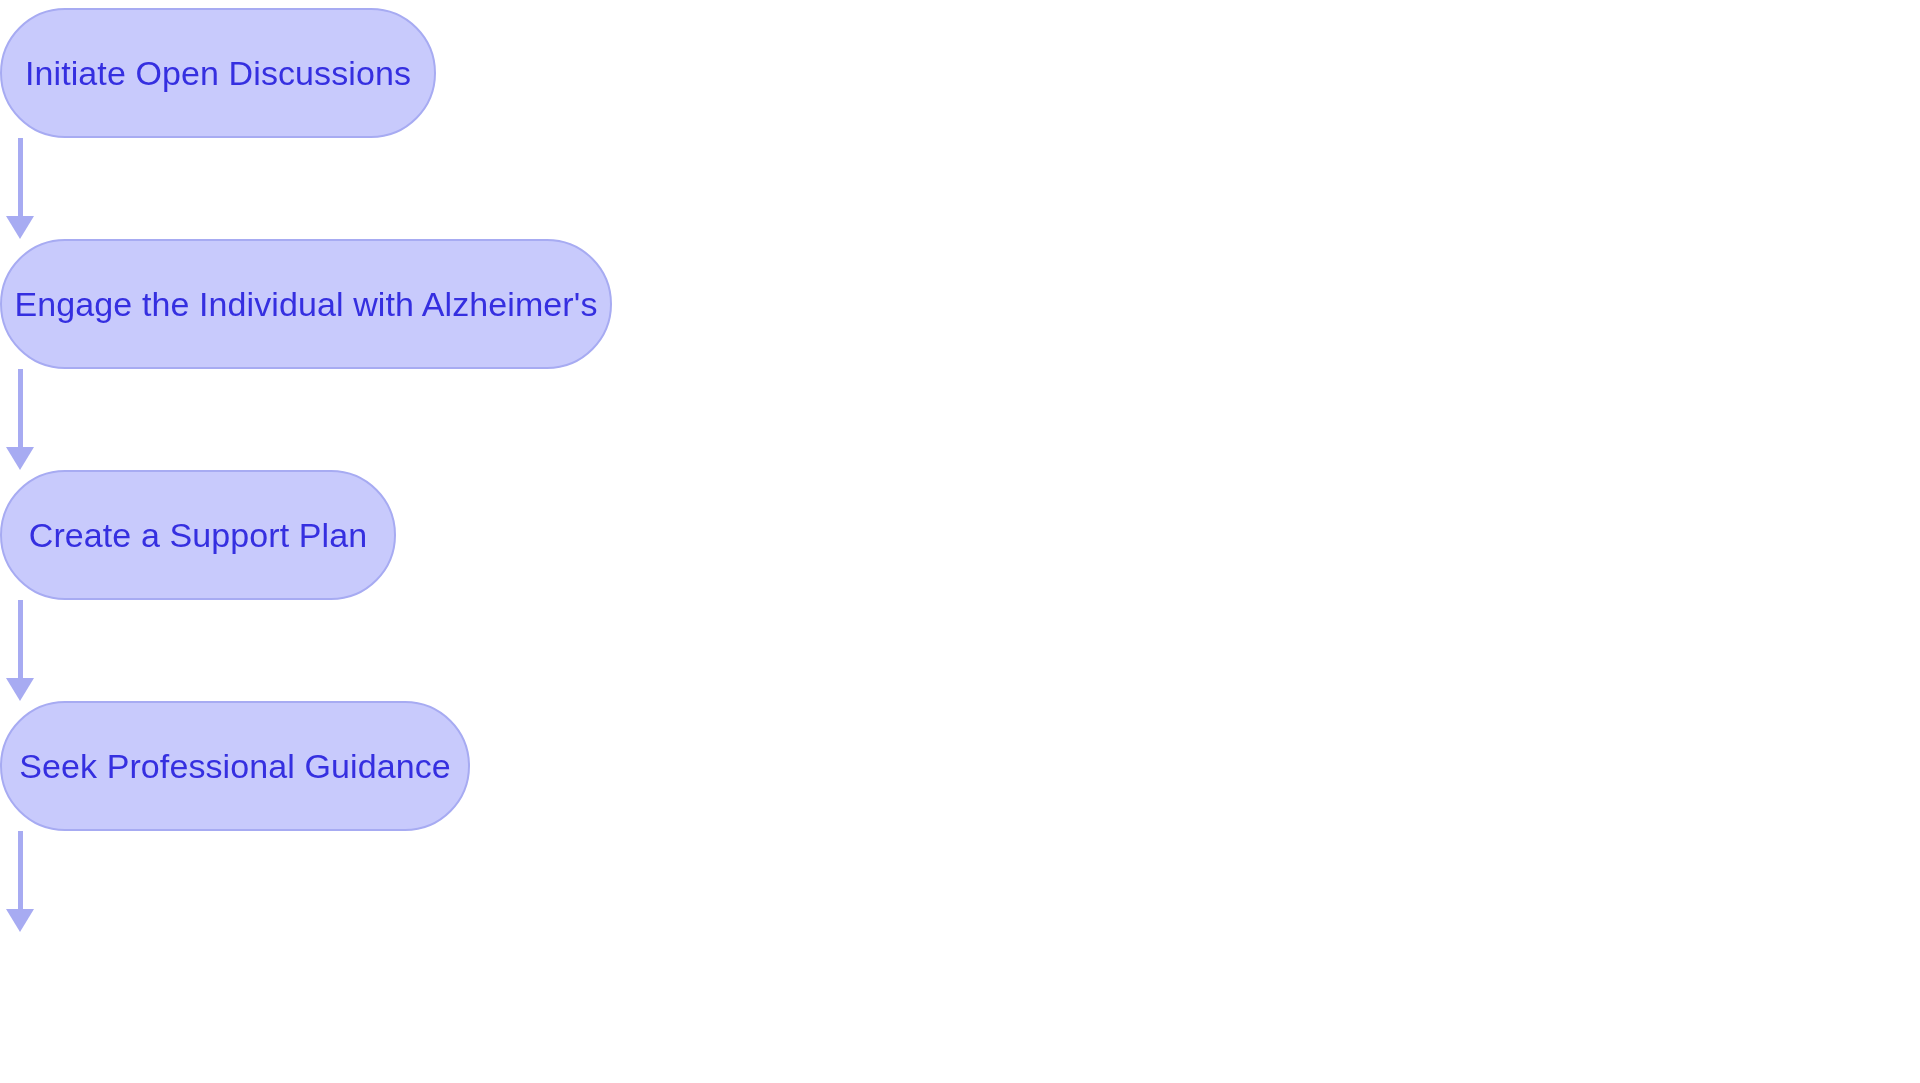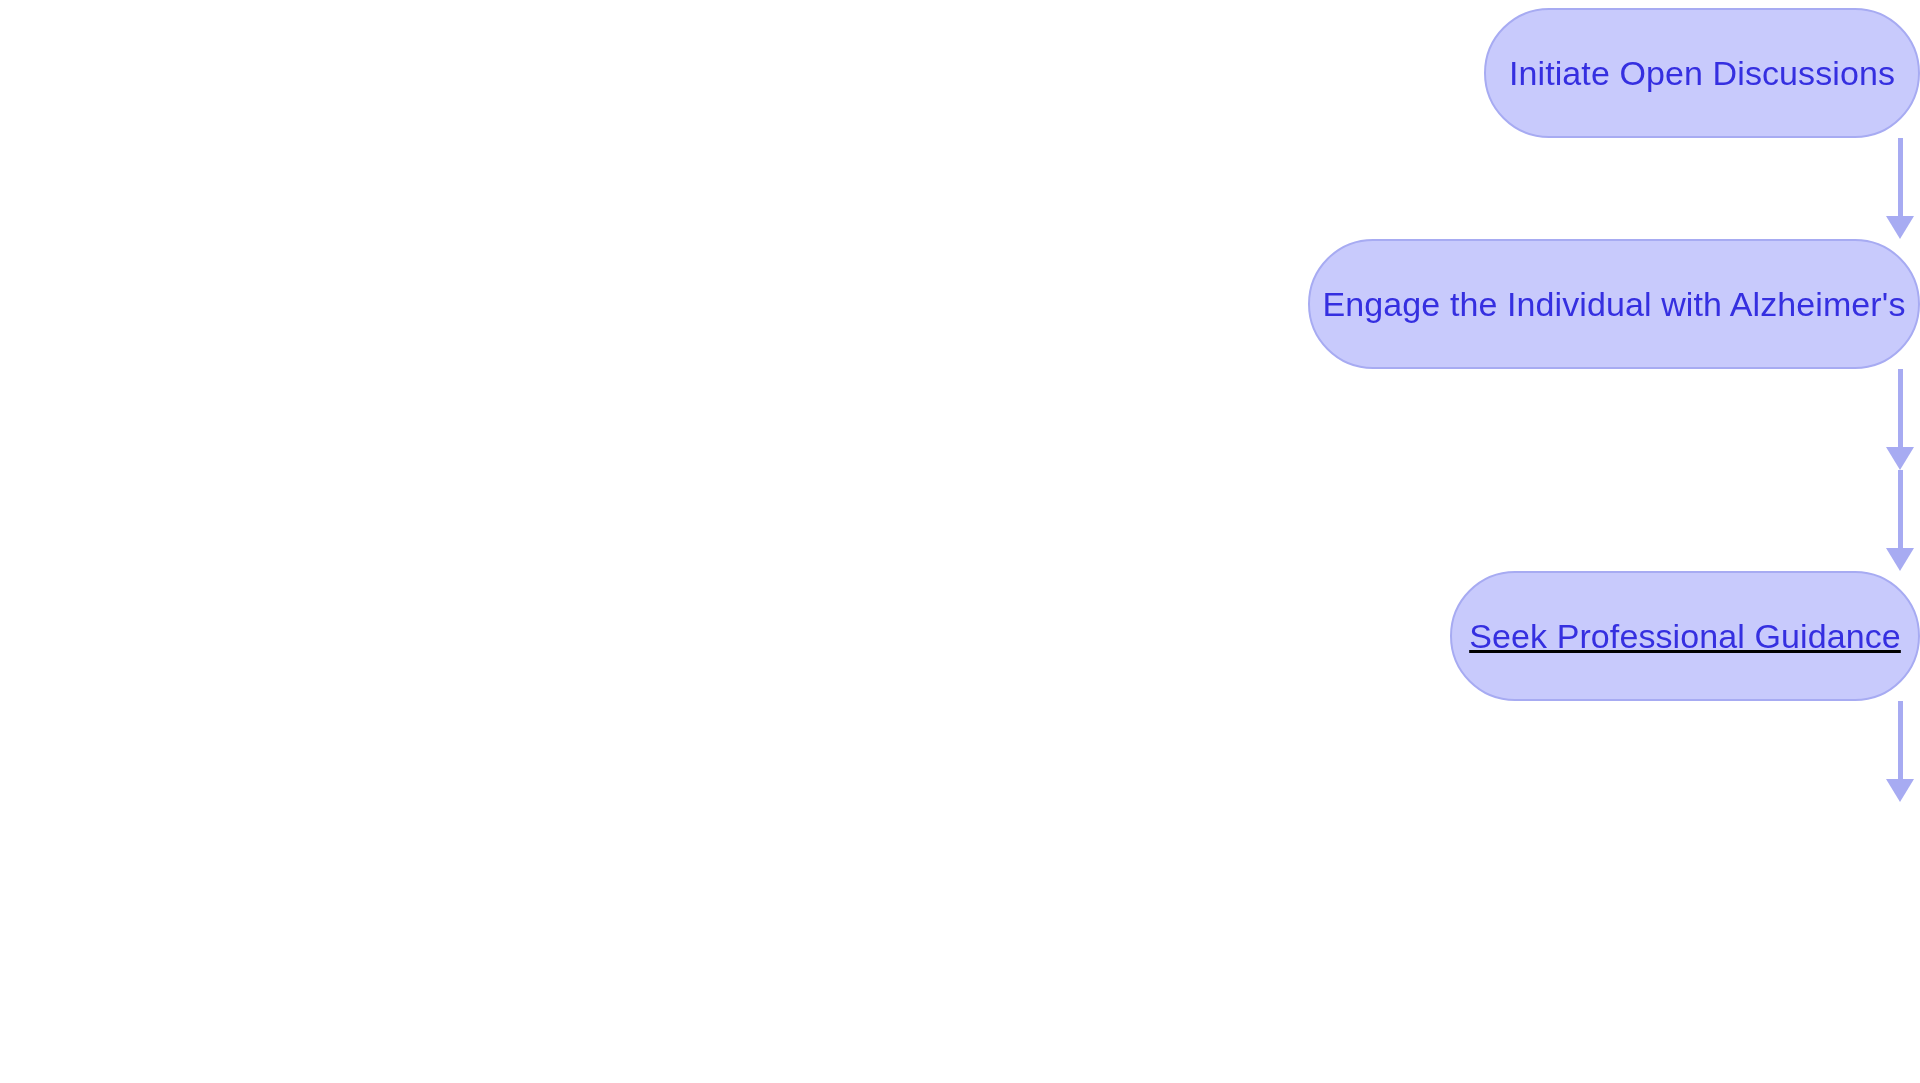--- a/index.html
+++ b/index.html
@@ -23,21 +23,21 @@
   }
 
   .flow-stack {
     position: absolute;
     left: 0;
     top: 0;
     width: 1920px;
     height: 1083px;
     display: flex;
     flex-direction: column;
-    align-items: flex-end;
+    align-items: flex-start;
     justify-content: flex-start;
   }
 
   .flow-node {
     box-sizing: border-box;
     display: flex;
     align-items: center;
     justify-content: center;
     background: #c8cafc;
     border: 2px solid #a7abf2;
@@ -54,21 +54,21 @@
     font-weight: 400;
     letter-spacing: 0.1px;
     line-height: 1;
     text-align: center;
   }
 
   
   .flow-node.n1 { width: 436px; }
   .flow-node.n2 { width: 612px; }
   .flow-node.n3 { width: 396px; }
-  .flow-node.n4 { width: 470px; text-decoration: underline; }
+  .flow-node.n4 { width: 470px; }
   .flow-node.n5 { width: 670px; }
 
   
   .flow-connector {
     position: relative;
     width: 40px;
     height: 101px;
     display: flex;
     flex-direction: column;
     align-items: center;
@@ -108,20 +108,23 @@
 
     <div class="flow-node n2">
       <span class="node-label">Engage the Individual with Alzheimer's</span>
     </div>
 
     <div class="flow-connector">
       <div class="connector-shaft"></div>
       <div class="connector-head"></div>
     </div>
 
+    <div class="flow-node n3">
+      <span class="node-label">Create a Support Plan</span>
+    </div>
 
     <div class="flow-connector">
       <div class="connector-shaft"></div>
       <div class="connector-head"></div>
     </div>
 
     <div class="flow-node n4">
       <span class="node-label">Seek Professional Guidance</span>
     </div>
 

